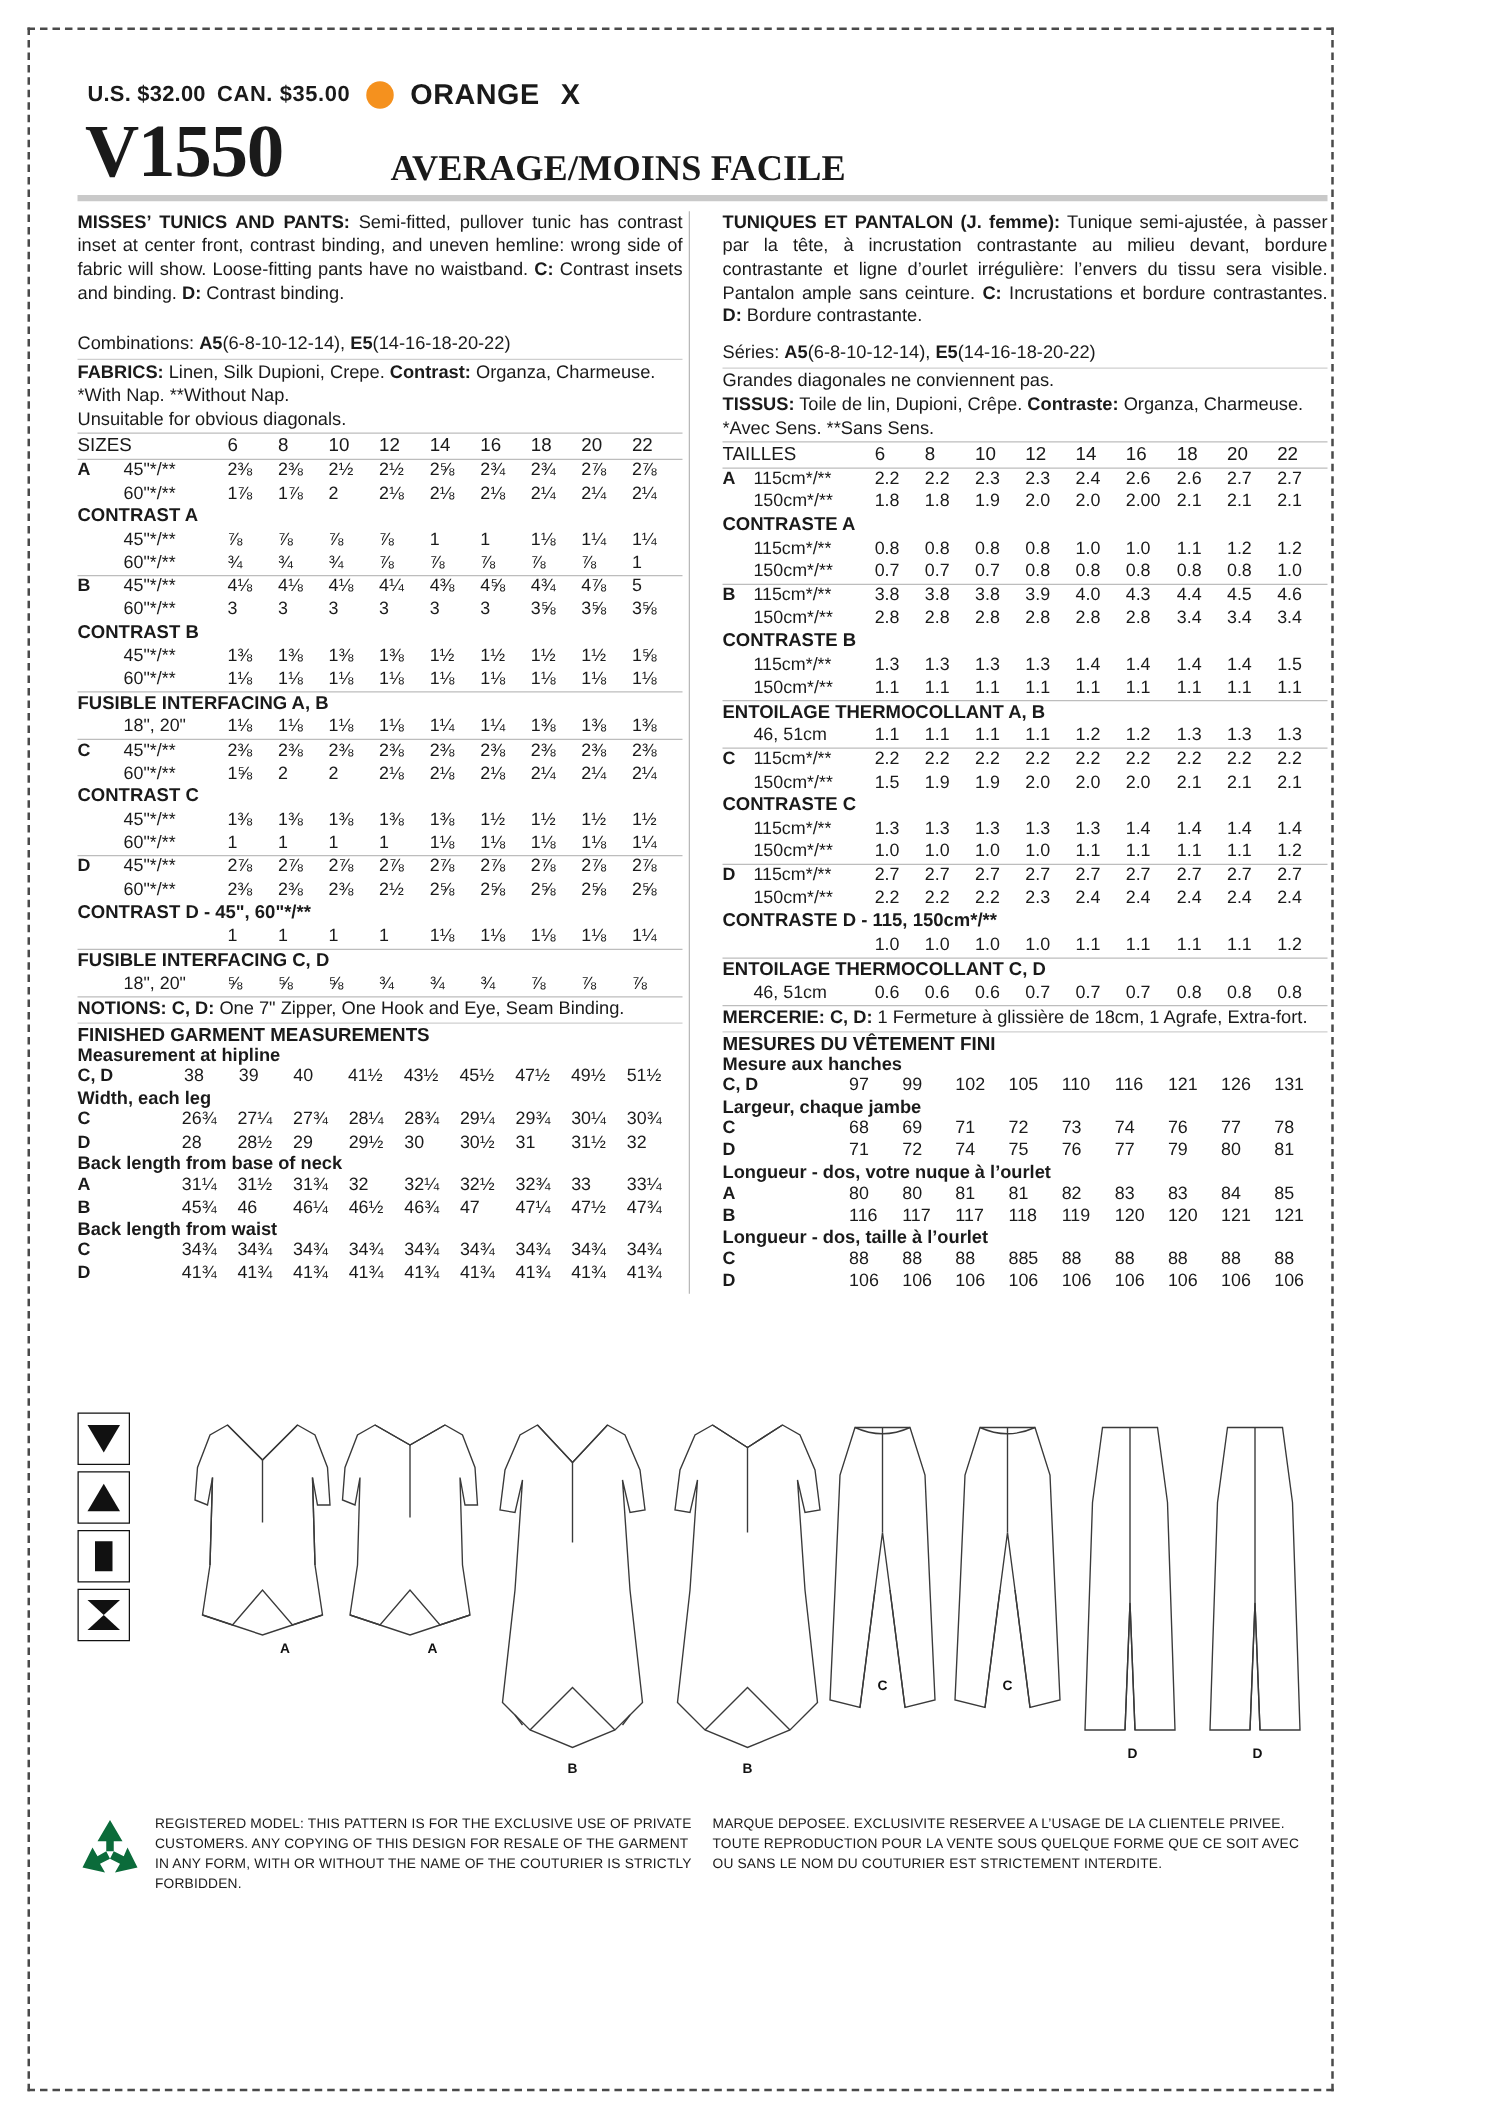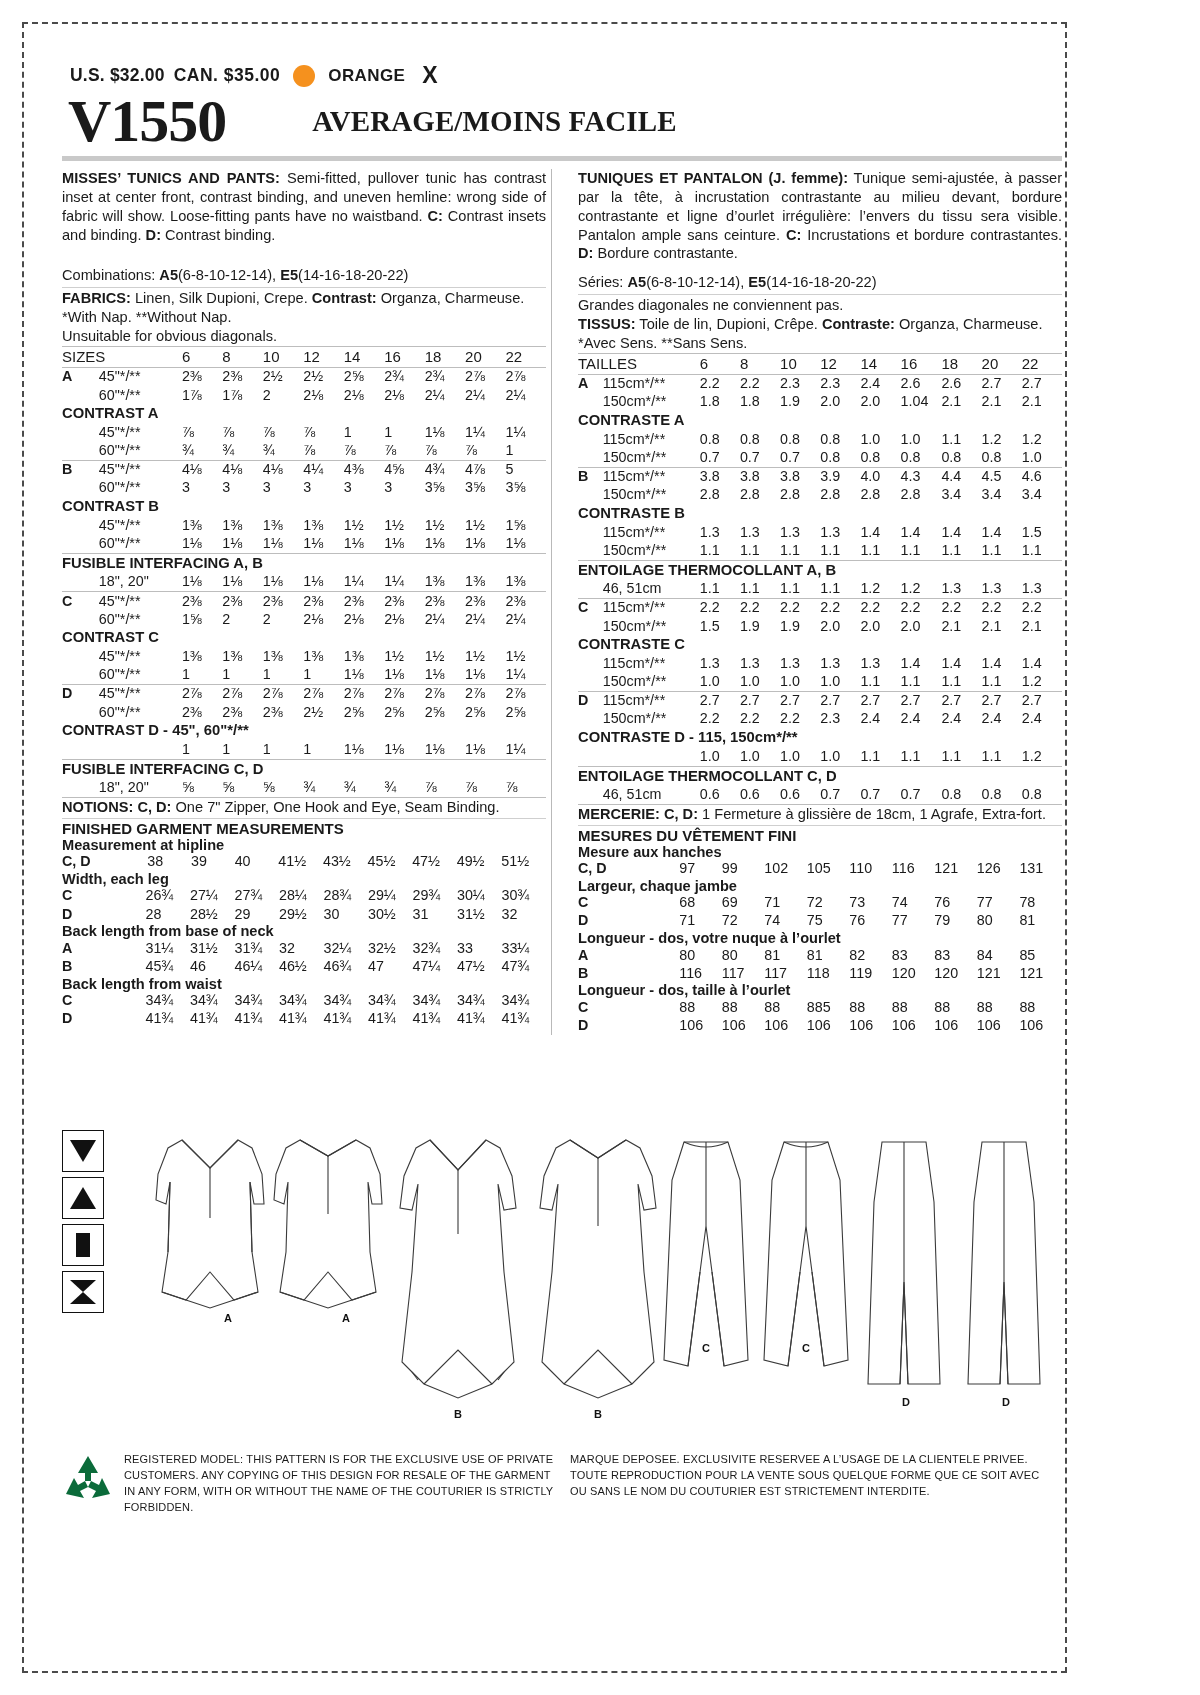--- a/index.html
+++ b/index.html
@@ -14,24 +14,24 @@
     position:absolute;left:22px;top:22px;right:22px;bottom:22px;
     border:2px dashed #4a4a4a;
     box-sizing:border-box;
   }
   .content{position:absolute;left:62px;top:62px;width:1000px;}
 
   
   .price-row{display:flex;align-items:center;gap:9px;font-weight:bold;font-size:17.5px;letter-spacing:.2px;margin-left:8px;}
   .price-row .sp{letter-spacing:.5px;}
   .dot{width:22px;height:22px;border-radius:50%;background:#F5911E;display:inline-block;margin:0 4px;}
-  .colorword{font-weight:bold;font-size:17px;letter-spacing:.4px;}
+  .colorword{font-weight:bold;font-size:23px;letter-spacing:.4px;}
   .xmark{font-weight:bold;font-size:23px;margin-left:8px;font-family:"Liberation Sans",sans-serif;}
 
-  .title-row{display:flex;align-items:center;margin-top:2px;}
+  .title-row{display:flex;align-items:flex-end;margin-top:2px;}
   .pattern-num{
     font-family:"Liberation Serif", serif;
     font-size:60px;font-weight:bold;letter-spacing:-1px;line-height:1.02;margin-left:6px;
   }
   .difficulty{
     font-family:"Liberation Serif", serif;
     font-size:29px;font-weight:bold;margin-left:86px;letter-spacing:.1px;
   }
 
   .grayrule{height:5px;background:#c9c9c9;margin-top:4px;width:1000px;}
@@ -615,21 +615,21 @@
                 <td class="num">2.7</td>
               </tr>
               <tr>
                 <td class="lab"></td>
                 <td class="wid">150cm*/**</td>
                 <td class="num">1.8</td>
                 <td class="num">1.8</td>
                 <td class="num">1.9</td>
                 <td class="num">2.0</td>
                 <td class="num">2.0</td>
-                <td class="num">1.04</td>
+                <td class="num">2.00</td>
                 <td class="num">2.1</td>
                 <td class="num">2.1</td>
                 <td class="num">2.1</td>
               </tr>
               <tr class="section">
                 <td colspan="11">CONTRASTE A</td>
               </tr>
               <tr>
                 <td class="lab"></td>
                 <td class="wid">115cm*/**</td>

